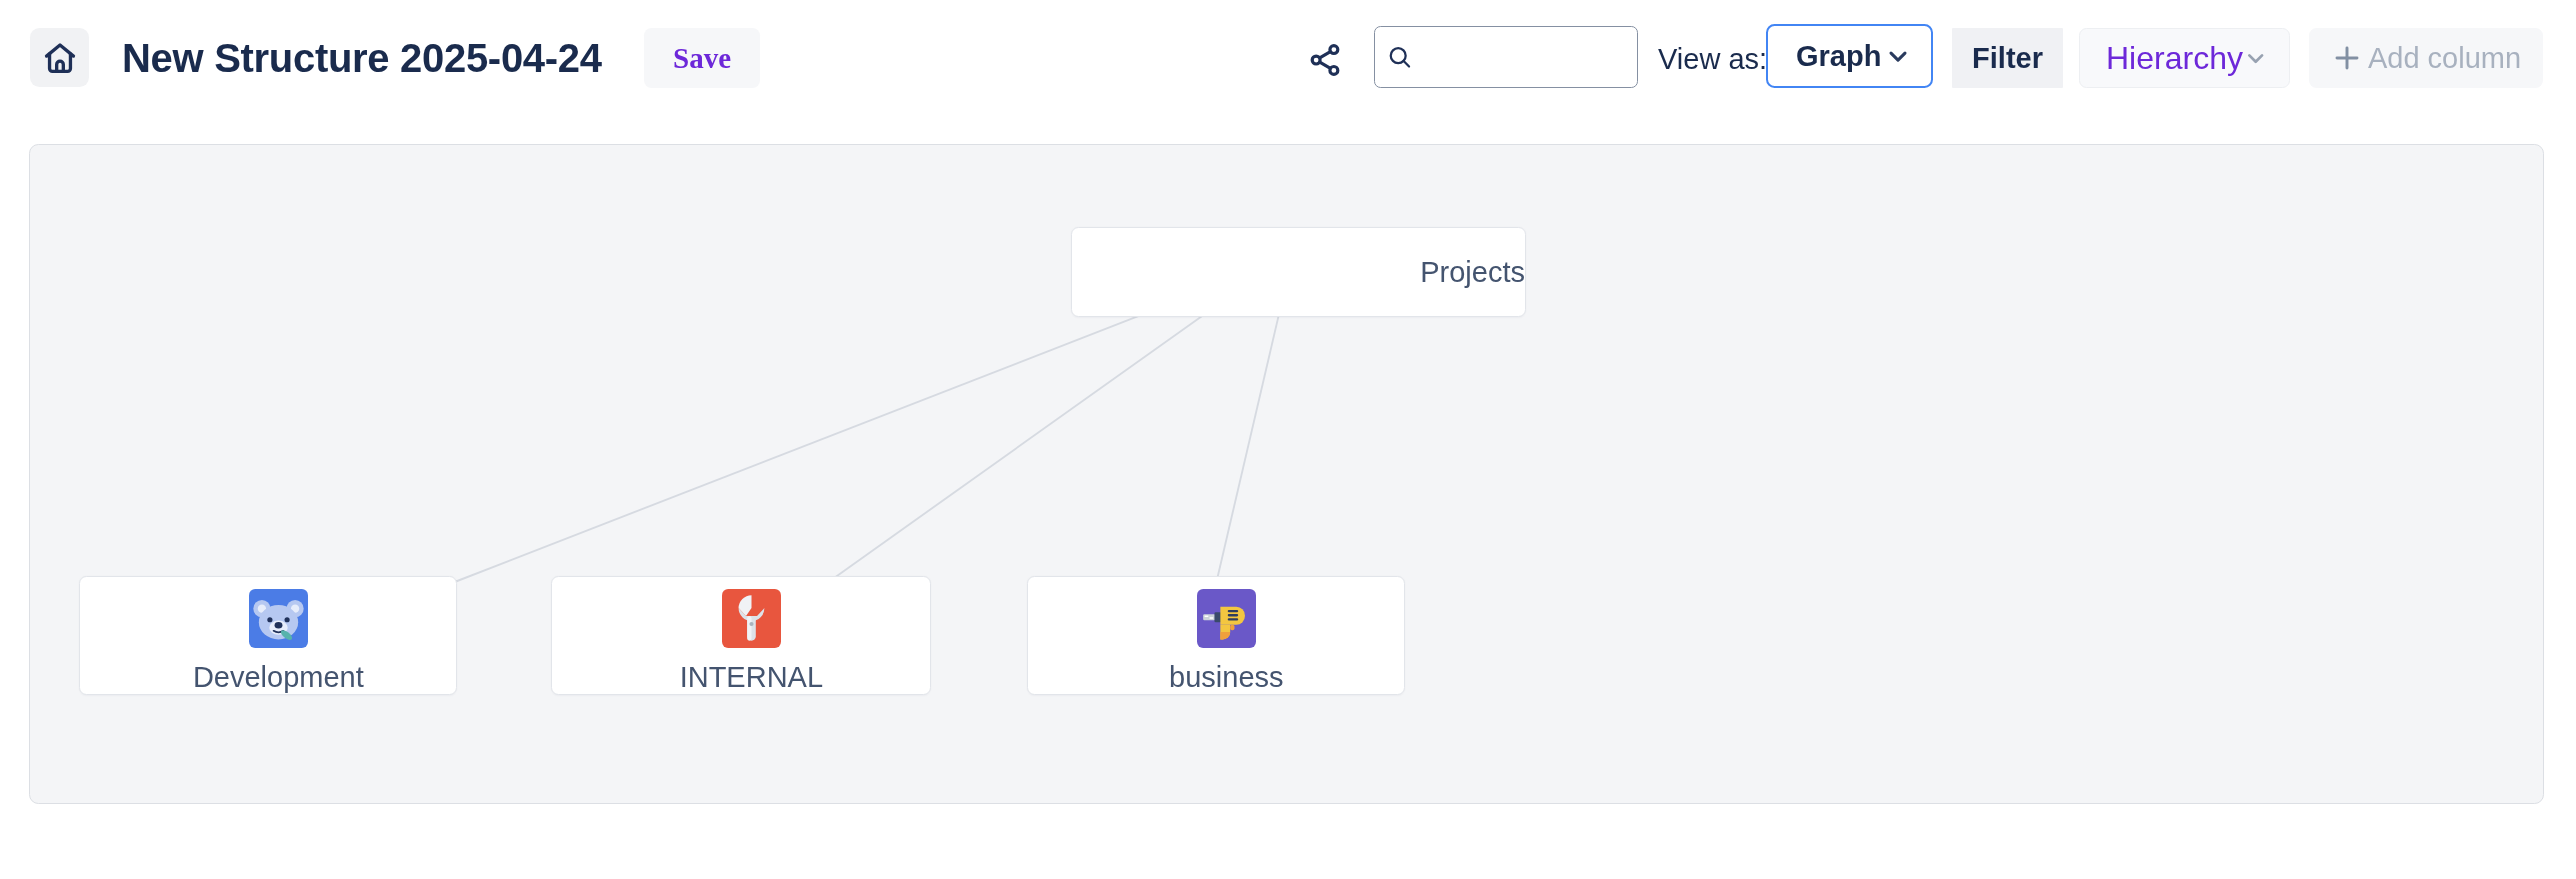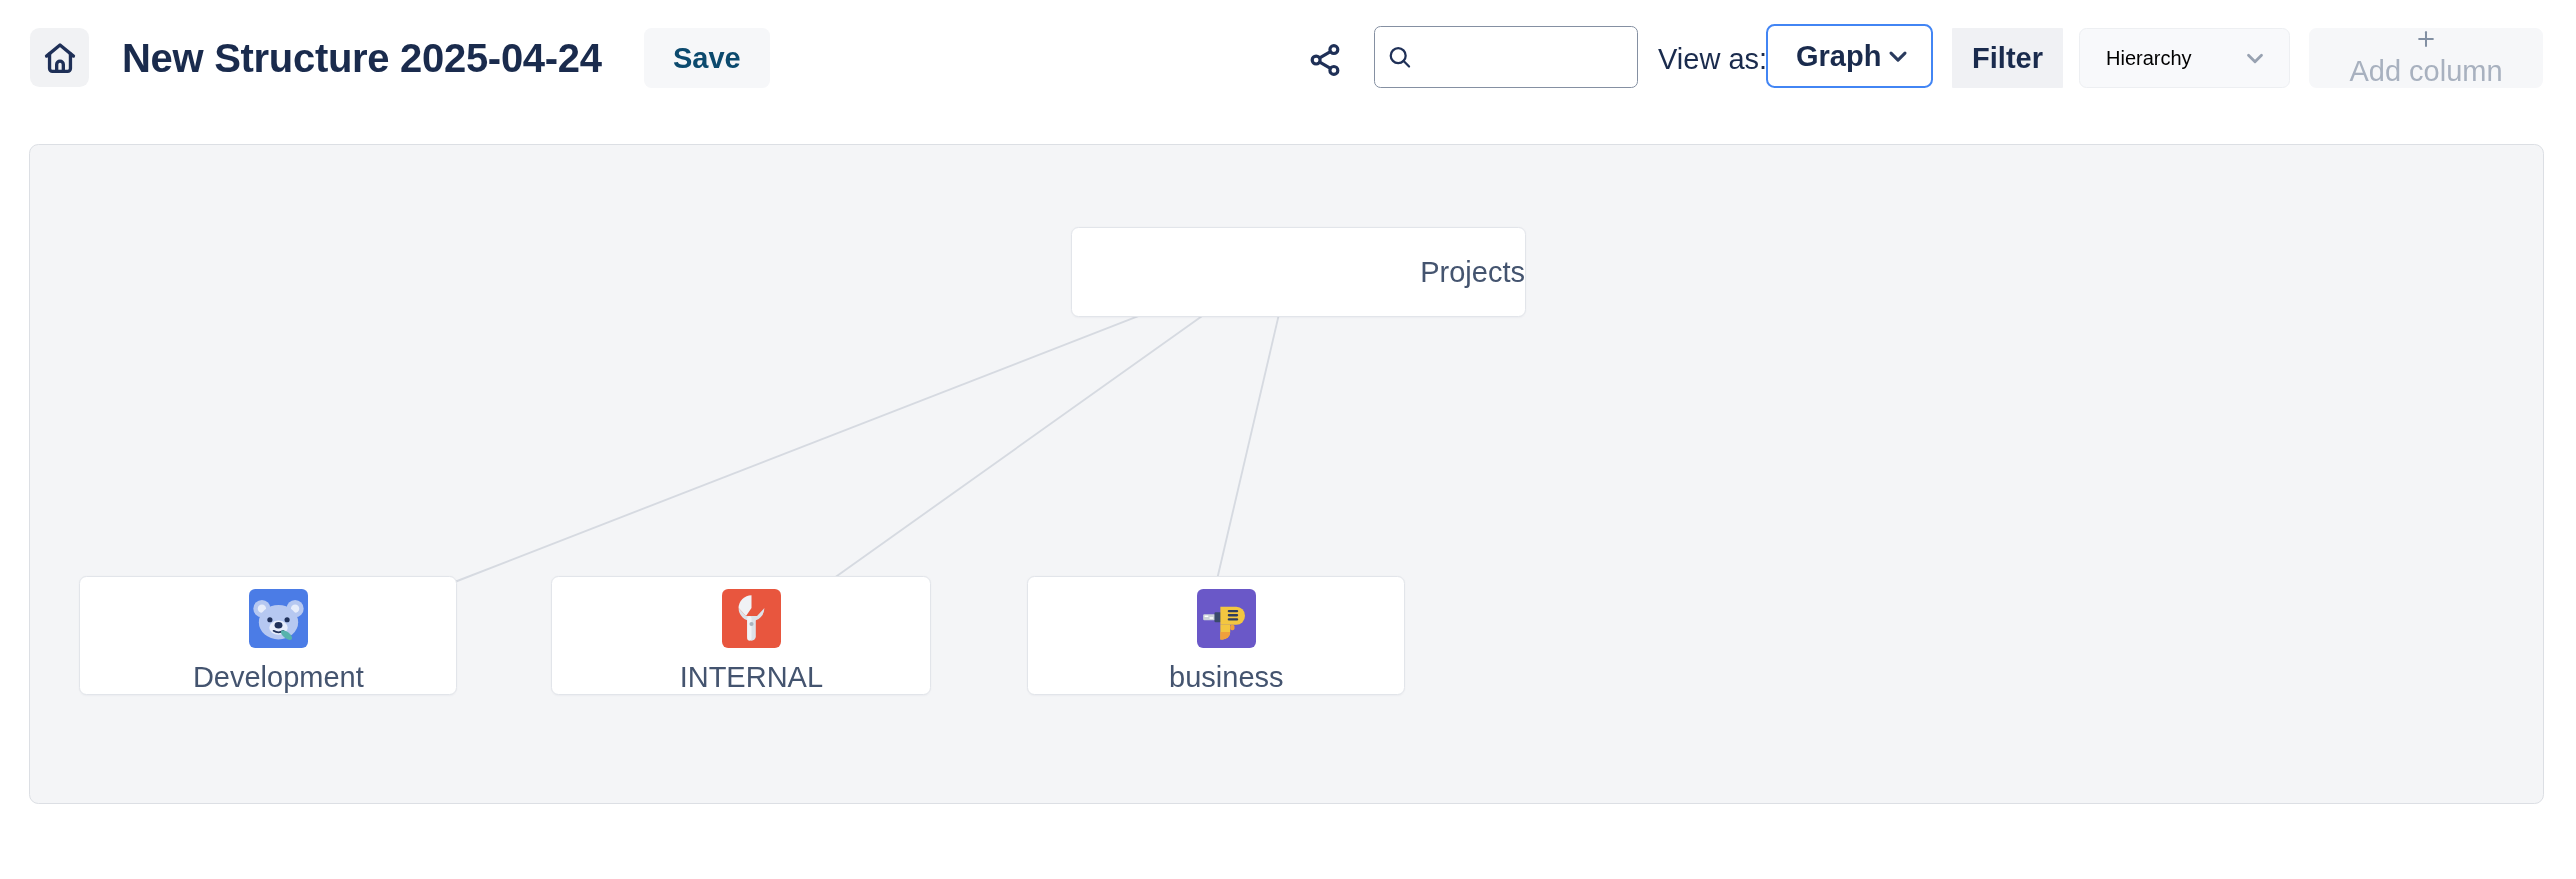--- a/index.html
+++ b/index.html
@@ -8,22 +8,22 @@
   .page { position:relative; width:2576px; height:879px; background:#ffffff; overflow:hidden; }
 
   
   .header { position:absolute; left:0; top:0; width:2576px; height:144px; background:#ffffff; }
   .home-btn { position:absolute; left:30px; top:28px; width:59px; height:59px;
               background:#f1f2f4; border:none; border-radius:9.4px; cursor:pointer;
               display:flex; align-items:center; justify-content:center; }
   .doc-title { position:absolute; left:122px; top:36px; font-size:40px; font-weight:700;
                letter-spacing:-0.3px; color:#1a2b4d; white-space:nowrap; }
   .save-btn { position:absolute; left:644px; top:28px; height:60px; padding:0 29px;
-              background:#f6f7f9; color:#0c4a6e; border:none; border-radius:7.5px;
-              font-family:Liberation Sans, sans-serif; font-size:29px; font-weight:600; }
+              background:#f6f7f9; color:#6d28d9; border:none; border-radius:7.5px;
+              font-family:Liberation Serif, serif; font-size:29px; font-weight:600; }
   .share-btn { position:absolute; left:1304px; top:39px; width:41px; height:41px;
                background:transparent; border:none; cursor:pointer;
                display:flex; align-items:center; justify-content:center; }
   .search-wrap { position:absolute; left:1374px; top:26px; width:264px; height:62px;
                  background:#ffffff; border:1.9px solid #8590a2; border-radius:6.6px;
                  display:flex; align-items:center; padding:0 11.3px; }
   .search-wrap input { border:none; outline:none; background:transparent; width:100%;
                        font-family:inherit; font-size:27px; color:#172b4d; margin-left:9.4px; }
   .viewas-label { position:absolute; left:1658px; top:43px; font-size:29px; color:#1a2b4d; }
   .mode-select { position:absolute; left:1766px; top:24.4px; width:167px; height:64px;
@@ -31,24 +31,24 @@
                  display:flex; align-items:center; justify-content:space-between;
                  padding:0 19px 0 28px; }
   .mode-select .val { font-size:29px; font-weight:600; color:#1a2b4d; }
   .filter-btn { position:absolute; left:1952px; top:28px; width:111px; height:60px;
                 background:#f0f1f4; border:none; border-radius:1px; cursor:pointer;
                 font-family:inherit; font-size:29px; font-weight:600; color:#1a2b4d; }
   .hier-btn { position:absolute; left:2079px; top:28px; width:211px; height:60px;
               background:#f8f9fb; border:1.9px solid #edeff2; border-radius:7.5px;
               display:flex; align-items:center; justify-content:space-between;
               padding:0 20.7px 0 26px; }
-  .hier-btn .val { font-size:20px; font-weight:500; color:#000000; }
+  .hier-btn .val { font-size:32px; font-weight:500; color:#6d28d9; }
   .addcol-btn { position:absolute; left:2309px; top:28px; width:234px; height:60px;
                 background:#f6f7f9; border:none; border-radius:7.5px;
-                display:flex; align-items:center; justify-content:center; gap:5px;flex-direction:column; }
+                display:flex; align-items:center; justify-content:center; gap:5px; }
   .addcol-btn .val { font-size:29px; font-weight:500; color:#a8b1bf; }
 
   
   .canvas { position:absolute; left:29px; top:144px; width:2515px; height:660px;
             background:#f4f5f7; border:1.9px solid #dcdfe4; border-radius:9.4px; overflow:hidden; }
   .edges { position:absolute; left:0; top:0; width:2511px; height:657px; }
 
   .gnode { position:absolute; background:#ffffff; border:1.9px solid #e2e5ea; border-radius:7.5px;
            display:flex; align-items:center; box-shadow:0 0.9px 1.9px rgba(9,30,66,0.04); cursor:pointer;justify-content:flex-end; }
   .gnode .label { font-size:29px; color:#44546f; white-space:nowrap; }

